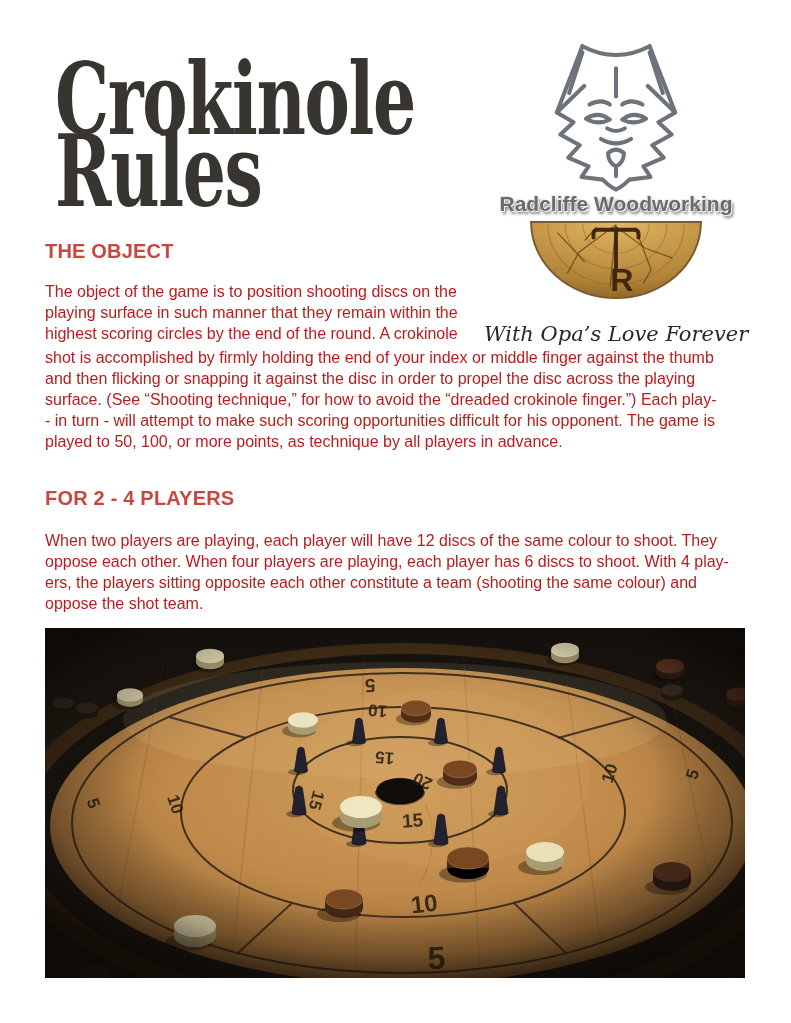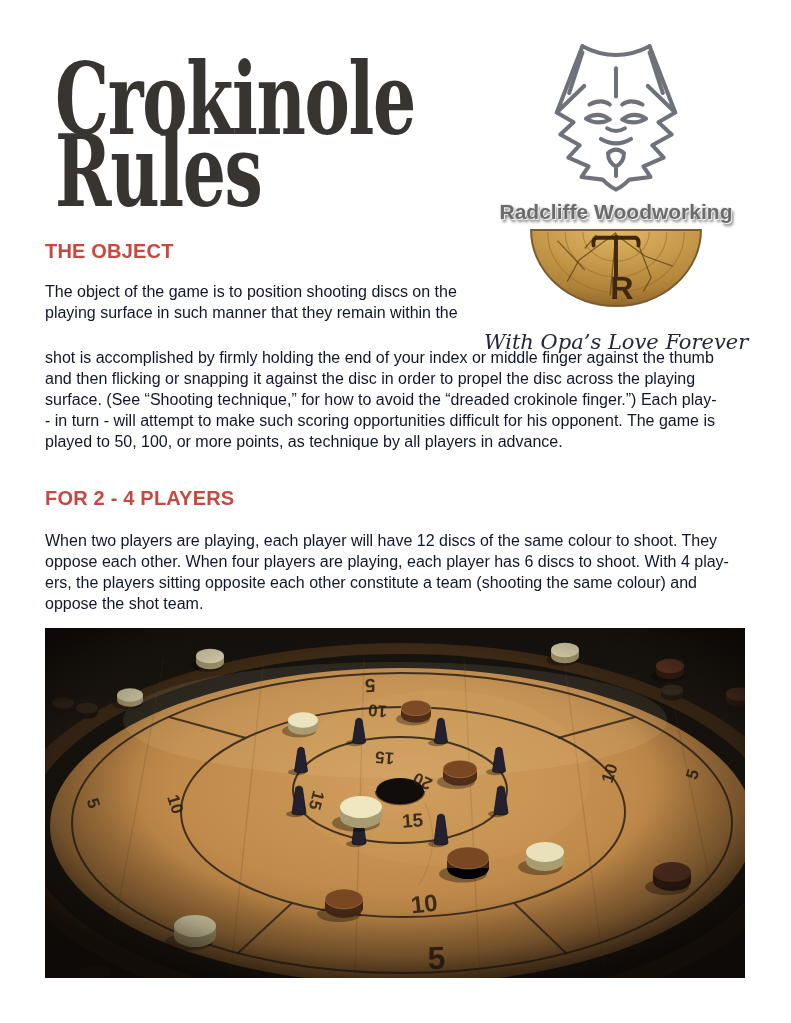--- a/index.html
+++ b/index.html
@@ -14,39 +14,39 @@
     font-size:100px; line-height:72px; color:#383531;
     letter-spacing:-2px; transform:scaleX(.68); transform-origin:0 0;
     white-space:nowrap;
   }
   .title .tline { display:block; }
 
   .logo-block { position:absolute; left:484px; top:40px; width:264px; text-align:center; }
   .wolf { display:block; margin:0 auto; }
   .brand {
     font-weight:bold; font-size:21px; letter-spacing:0px; color:#6b6b6b;
-    margin-top:8px; white-space:nowrap;
+    margin-top:0px; white-space:nowrap;
     text-shadow: 1px 1px 0 #f2f2f2, -1px -1px 0 #e8e8e8, 2px 3px 3px rgba(40,40,40,.65);
   }
   .woodslice { display:block; margin:3px auto 0 auto; }
   .tagline {
     font-family:"DejaVu Serif", serif; font-style:italic;
     font-size:21px; color:#232837; margin-top:21px; white-space:nowrap;
   }
 
   .sec-head {
     position:absolute; left:45px;
     font-weight:bold; font-size:20px; color:#c8473f; letter-spacing:.2px;
     white-space:nowrap;
     text-align:right;
   }
   #head1 { top:240px; }
   #head2 { top:487px; }
 
-  .bodytext { position:absolute; left:45px; font-size:16px; color:#0f172a; }
+  .bodytext { position:absolute; left:45px; font-size:16px; color:#b91c1c; }
   .bodytext .ln { display:block; height:21.1px; white-space:nowrap; }
   #para-col  { top:283px; width:445px; }
   #para-full { top:349px; width:705px; }
   #para-two  { top:532px; width:705px; }
 
   .photo-frame {
     position:absolute; left:45px; top:628px; width:700px; height:350px;
     overflow:hidden; background:#17130f;
   }
   svg text { font-family:"Liberation Sans", sans-serif; }
@@ -113,20 +113,21 @@
     <text x="84" y="74" font-family="DejaVu Serif, serif" font-size="33" font-weight="bold" fill="#40270f">R</text>
   </svg>
   <div class="tagline">With Opa’s Love Forever</div>
 </div>
 
 <div id="head1" class="sec-head">THE OBJECT</div>
 
 <div id="para-col" class="bodytext">
   <span class="ln">The object of the game is to position shooting discs on the</span>
   <span class="ln">playing surface in such manner that they remain within the</span>
+  <span class="ln">highest scoring circles by the end of the round. A crokinole</span>
 </div>
 
 <div id="para-full" class="bodytext">
   <span class="ln">shot is accomplished by firmly holding the end of your index or middle finger against the thumb</span>
   <span class="ln">and then flicking or snapping it against the disc in order to propel the disc across the playing</span>
   <span class="ln">surface. (See “Shooting technique,” for how to avoid the “dreaded crokinole finger.”) Each play-</span>
   <span class="ln">- in turn - will attempt to make such scoring opportunities difficult for his opponent. The game is</span>
   <span class="ln">played to 50, 100, or more points, as technique by all players in advance.</span>
 </div>
 

